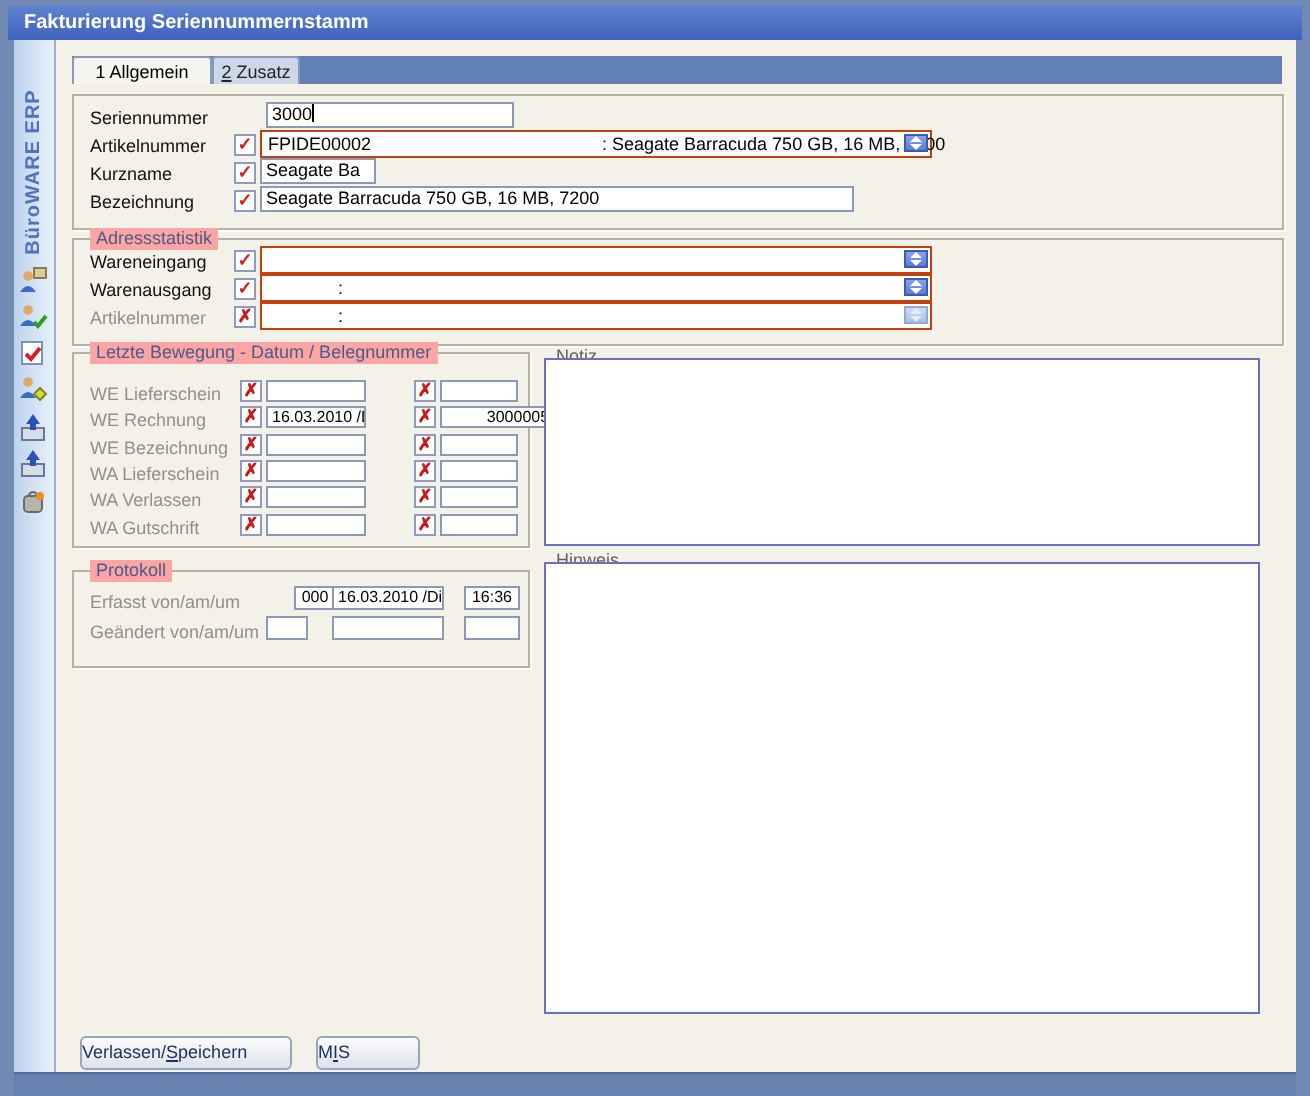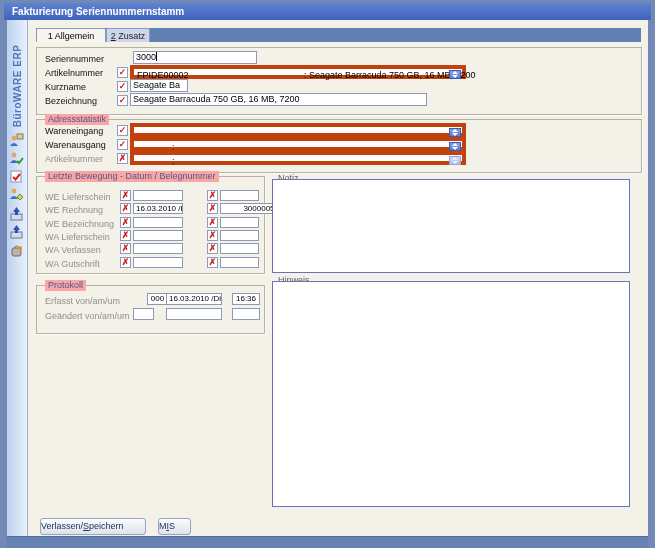--- a/index.html
+++ b/index.html
@@ -28,21 +28,21 @@
   .bluebox{position:absolute;border:1px solid #6a70bf;background:#fff;}
   
   .lbl{position:absolute;font-size:9px;color:#111;line-height:12px;white-space:nowrap;}
   .lbl.dis{color:#90908a;}
   .inp{position:absolute;background:#fff;border:1px solid #8b99b5;font-size:9px;line-height:11px;
     padding:0 2px;box-sizing:border-box;white-space:nowrap;overflow:hidden;color:#000;}
   .inp.sm{font-size:8px;line-height:9px;}
   .inp.right{text-align:right;}
   .inp.center{text-align:center;}
   .caret{display:inline-block;width:1px;height:9px;background:#000;vertical-align:-1px;}
-  .combo{position:absolute;background:#fff;border:4px solid #c2410c;box-sizing:border-box;font-size:9px;color:#000;}
+  .combo{position:absolute;background:#fff;border:1px solid #c2410c;box-sizing:border-box;font-size:9px;color:#000;}
   .combo .val{position:absolute;left:3px;top:1px;line-height:10px;white-space:nowrap;}
   .combo .desc{position:absolute;left:170px;top:1px;line-height:10px;white-space:nowrap;}
   .combo .cval{position:absolute;left:38px;top:1px;line-height:10px;white-space:nowrap;}
   .combo .cval2{position:absolute;left:15px;top:1px;line-height:10px;white-space:nowrap;}
   .spin{position:absolute;right:1px;top:1px;width:12px;height:9px;border:1px solid #3d5cab;
     background:linear-gradient(180deg,#85a3ea,#5b7ed6);box-sizing:border-box;
     display:flex;flex-direction:column;align-items:center;justify-content:center;gap:1px;}
   .spin i{display:block;width:0;height:0;border-left:3px solid transparent;border-right:3px solid transparent;}
   .spin .up{border-bottom:3px solid #fff;}
   .spin .dn{border-top:3px solid #fff;}
@@ -243,19 +243,19 @@
     </div>
 
     <div class="lbl" style="left:271px;top:254px;color:#63635a">Hinweis</div>
     <div class="bluebox" style="left:265px;top:261px;width:356px;height:224px">
       <span></span>
     </div>
 
     <div class="btn" style="left:33px;top:498px;width:106px">
       <span>Verlassen/</span><span class="u">S</span><span>peichern</span>
     </div>
-    <div class="btn" style="left:151px;top:498px;width:33px">
+    <div class="btn" style="left:151px;top:498px;width:52px">
       <span>M</span><span class="u">I</span><span>S</span>
     </div>
   </div>
 
   <div id="bottomband"></div>
 </div>
 
 </body></html>

